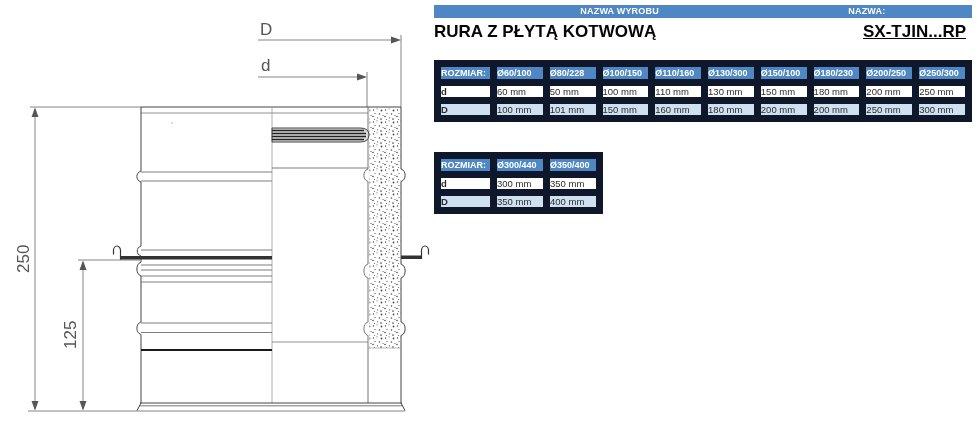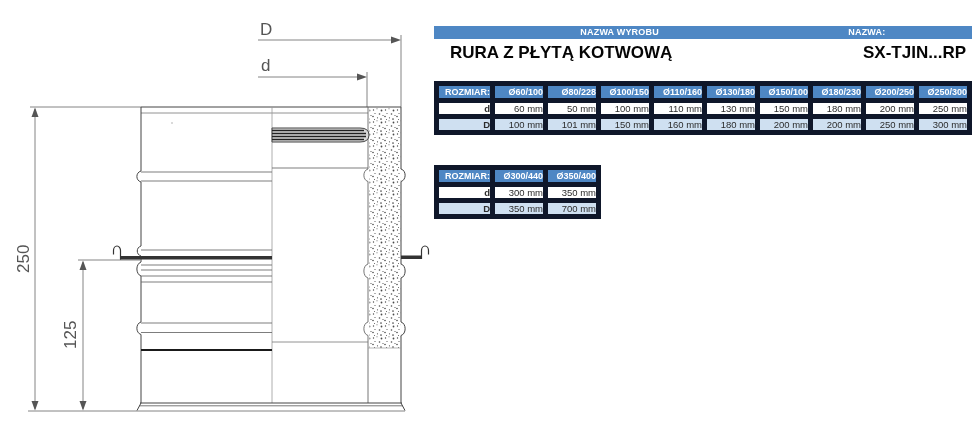--- a/index.html
+++ b/index.html
@@ -1,28 +1,28 @@
 <!DOCTYPE html>
 <html><head>
 <meta charset="utf-8">
 <style>
   html,body{margin:0;padding:0;background:#fff;}
   .page{position:relative;width:978px;height:433px;background:#ffffff;overflow:hidden;
         font-family:"Liberation Sans",sans-serif;}
   svg.drawing{position:absolute;left:0;top:0;}
-  .panel{position:absolute;left:434px;top:26px;width:538px;}
+  .panel{position:absolute;left:434px;top:5px;width:538px;}
   .bar{position:relative;height:13px;background:#4e87c4;}
   .bar span{position:absolute;top:1px;font-size:9px;font-weight:bold;color:#ffffff;letter-spacing:.2px;}
   .bar-name{left:0;width:69%;text-align:center;}
   .bar-sym{left:77%;}
   .titlerow{display:flex;justify-content:space-between;margin-top:4px;height:22px;align-items:flex-start;}
-  .pname,.psym{font-size:17px;font-weight:bold;color:#050505;white-space:nowrap;margin-left:16px;}
-  .psym{padding-right:6px;}
+  .pname,.psym{font-size:17px;font-weight:bold;color:#050505;white-space:nowrap;}
+  .psym{padding-right:6px;text-decoration:underline;}
   table.sizes{border-collapse:collapse;table-layout:fixed;width:538px;margin-top:16px;}
-  table.sizes td{border:5px solid #0f172a;padding:0;text-align:right;vertical-align:middle;
+  table.sizes td{border:7px solid #0f172a;padding:0;text-align:left;vertical-align:middle;
                  color:#2c2c2c;font-size:9.5px;height:11px;overflow:hidden;white-space:nowrap;}
   tr.th td{background:#4e87c4;color:#ffffff;font-weight:bold;font-size:9px;height:12px;}
   tr.rb td{background:#cfe0f1;}
   td.lab{font-weight:bold;}
   table.t2{width:162px;margin-top:30px;}
 </style>
 </head>
 <body>
 
 <div class="page">
@@ -147,21 +147,21 @@
           <col>
           <col>
       </colgroup>
       <tbody>
           <tr class="th">
         <td>ROZMIAR:</td>
         <td>Ø60/100</td>
         <td>Ø80/228</td>
         <td>Ø100/150</td>
         <td>Ø110/160</td>
-        <td>Ø130/180</td>
+        <td>Ø130/300</td>
         <td>Ø150/100</td>
         <td>Ø180/230</td>
         <td>Ø200/250</td>
         <td>Ø250/300</td>
       </tr>
       <tr class="rw">
         <td class="lab">d</td>
         <td>60 mm</td>
         <td>50 mm</td>
         <td>100 mm</td>
@@ -200,18 +200,18 @@
         <td>Ø350/400</td>
       </tr>
       <tr class="rw">
         <td class="lab">d</td>
         <td>300 mm</td>
         <td>350 mm</td>
       </tr>
       <tr class="rb">
         <td class="lab">D</td>
         <td>350 mm</td>
-        <td>700 mm</td>
+        <td>400 mm</td>
       </tr>
     </tbody>
       </table>
   </div>
 </div>
 
 </body></html>

